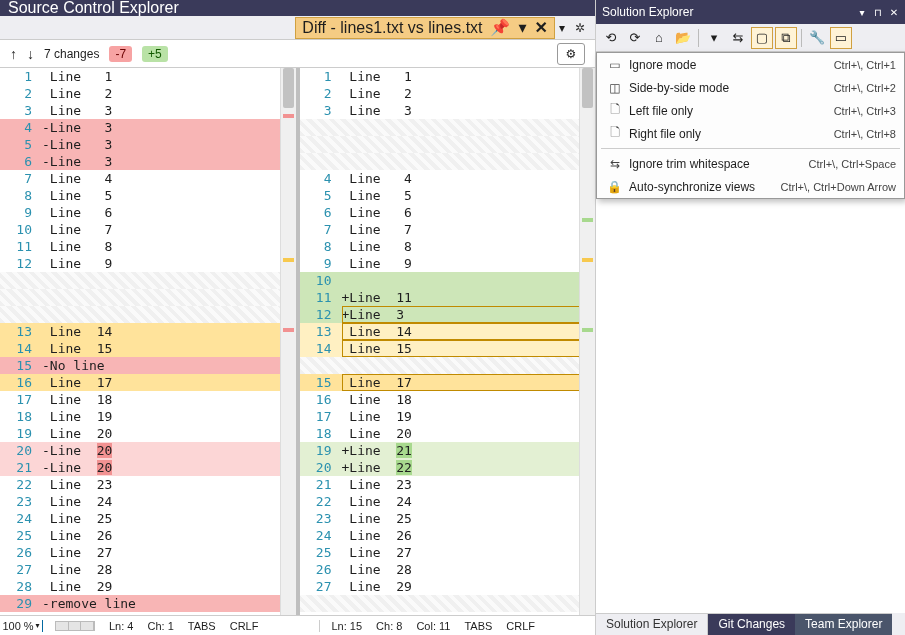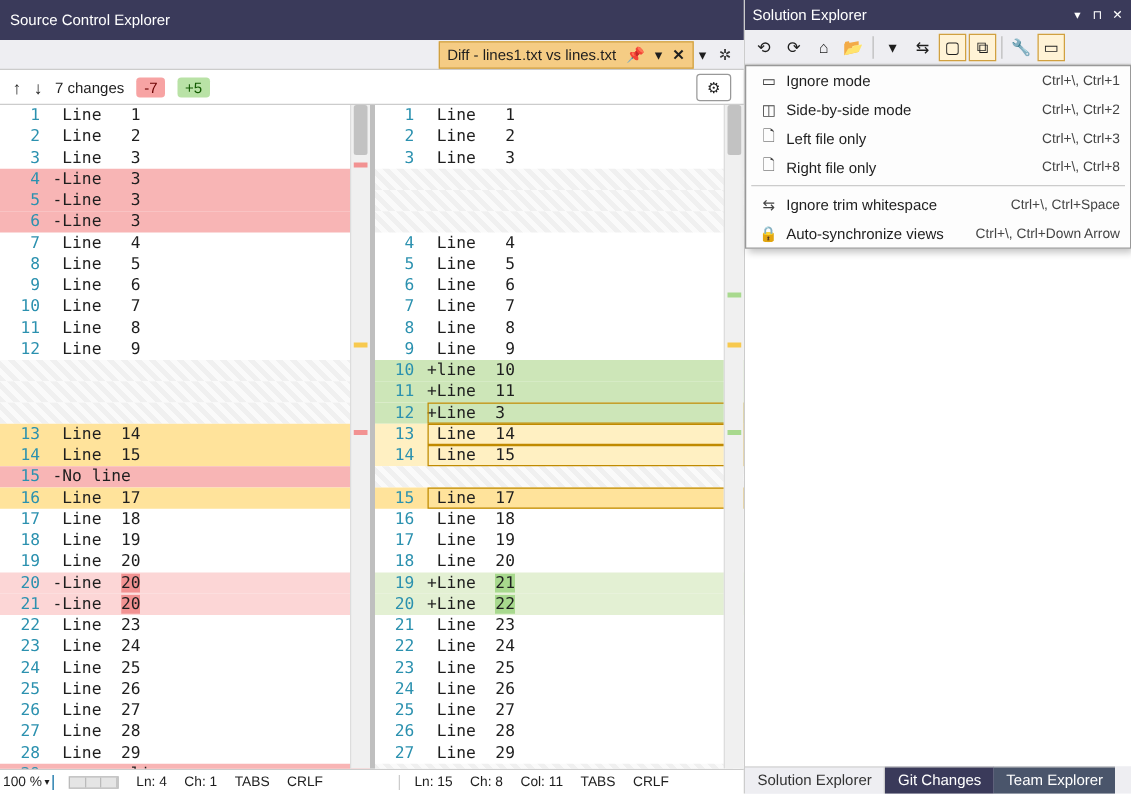--- a/index.html
+++ b/index.html
@@ -2,28 +2,28 @@
 <html><head>
 <meta charset="utf-8">
 <style>
   * { box-sizing: border-box; margin: 0; padding: 0; }
   body { font-family: "Segoe UI", Tahoma, sans-serif; font-size: 12px; color: #1e1e1e; background: #fff; width: 905px; height: 635px; overflow: hidden; }
   .root { display: flex; height: 100%; }
   .left-col { width: 596px; display: flex; flex-direction: column; border-right: 1px solid #ccc; }
   .right-col { flex: 1; display: flex; flex-direction: column; background: #eeeef2; }
 
   
-  .topbar-left { height: 32px; background: #3a3a5a; color: #fff; display: flex; align-items: center; padding: 0 8px; font-size: 12px; }
+  .topbar-left { height: 16px; background: #3a3a5a; color: #fff; display: flex; align-items: center; padding: 0 8px; font-size: 16px; }
   .topbar-right-dark { height: 24px; background: #3a3a5a; color: #fff; display: flex; align-items: center; padding: 0 6px; font-size: 12px; justify-content: space-between; }
   .wincaps { display:flex; gap:6px; align-items:center; }
   .wincap { width:10px; height:10px; color:#fff; font-size:10px; display:flex; align-items:center; justify-content:center; }
 
   
   .tabstrip { height: 24px; background: #eeeef2; display: flex; align-items: center; justify-content: flex-end; border-bottom: 1px solid #ccc; position: relative; }
-  .tab-active { background: #f5cc84; height: 22px; display: flex; align-items: center; padding: 0 6px; font-size: 12px; gap: 8px; border: 1px solid #d0a040; }
+  .tab-active { background: #f5cc84; height: 22px; display: flex; align-items: center; padding: 0 6px; font-size: 16px; gap: 8px; border: 1px solid #d0a040; }
   .tab-active .close-x { font-weight: bold; cursor: pointer; }
   .tab-extra { padding: 0 4px; display:flex; align-items:center; gap:4px; }
   .tabstrip .gear-right { margin-left: 6px; margin-right: 6px; color:#333; }
 
   
   .changes-bar { height: 28px; display: flex; align-items: center; gap: 10px; padding: 0 10px; border-bottom: 1px solid #ccc; }
   .nav-arrow { font-size: 14px; cursor: pointer; }
   .chg-count { font-size: 12px; }
   .chip-del { background: #f7a3a3; color: #6b0000; padding: 1px 6px; border-radius: 3px; font-size: 12px; }
   .chip-add { background: #b9e2a6; color: #125a00; padding: 1px 6px; border-radius: 3px; font-size: 12px; }
@@ -166,21 +166,21 @@
             <div class="row "><span class="ln">3</span><span class="txt"> Line   3</span></div>
             <div class="row hatch"><span class="ln"></span><span class="txt"> </span></div>
             <div class="row hatch"><span class="ln"></span><span class="txt"> </span></div>
             <div class="row hatch"><span class="ln"></span><span class="txt"> </span></div>
             <div class="row "><span class="ln">4</span><span class="txt"> Line   4</span></div>
             <div class="row "><span class="ln">5</span><span class="txt"> Line   5</span></div>
             <div class="row "><span class="ln">6</span><span class="txt"> Line   6</span></div>
             <div class="row "><span class="ln">7</span><span class="txt"> Line   7</span></div>
             <div class="row "><span class="ln">8</span><span class="txt"> Line   8</span></div>
             <div class="row "><span class="ln">9</span><span class="txt"> Line   9</span></div>
-            <div class="row add-row"><span class="ln">10</span><span class="txt">+line  10</span></div>
+            <div class="row add-row"><span class="ln">10</span></div>
             <div class="row add-row"><span class="ln">11</span><span class="txt">+Line  11</span></div>
             <div class="row add-row"><span class="ln">12</span><span class="txt outline-box">+Line  3</span></div>
             <div class="row mod-row-out"><span class="ln">13</span><span class="txt outline-box"> Line  14</span></div>
             <div class="row mod-row-out"><span class="ln">14</span><span class="txt outline-box"> Line  15</span></div>
             <div class="row hatch"><span class="ln"></span><span class="txt"> </span></div>
             <div class="row mod-row"><span class="ln">15</span><span class="txt outline-box"> Line  17</span></div>
             <div class="row "><span class="ln">16</span><span class="txt"> Line  18</span></div>
             <div class="row "><span class="ln">17</span><span class="txt"> Line  19</span></div>
             <div class="row "><span class="ln">18</span><span class="txt"> Line  20</span></div>
             <div class="row add-row-light"><span class="ln">19</span><span class="txt"><span>+Line  </span><span class="sub-add">21</span></span></div>

